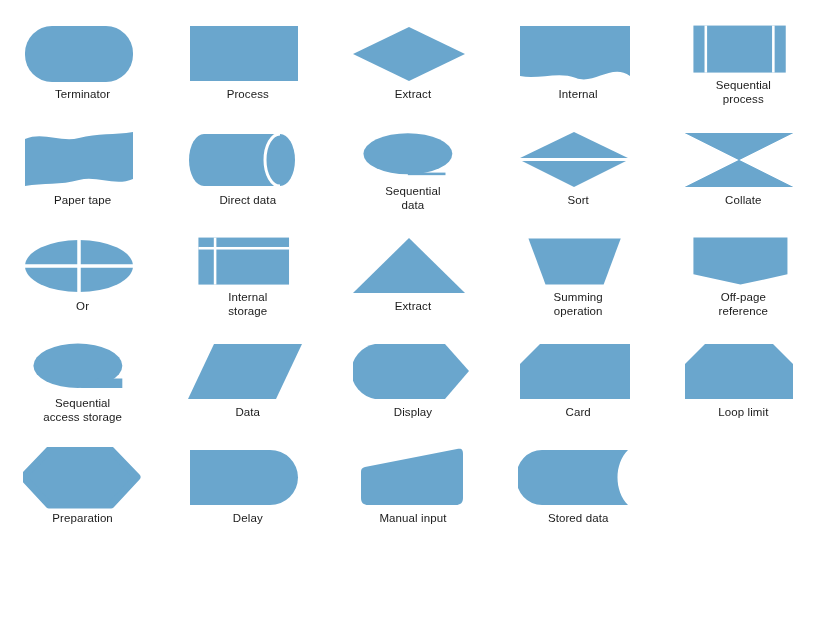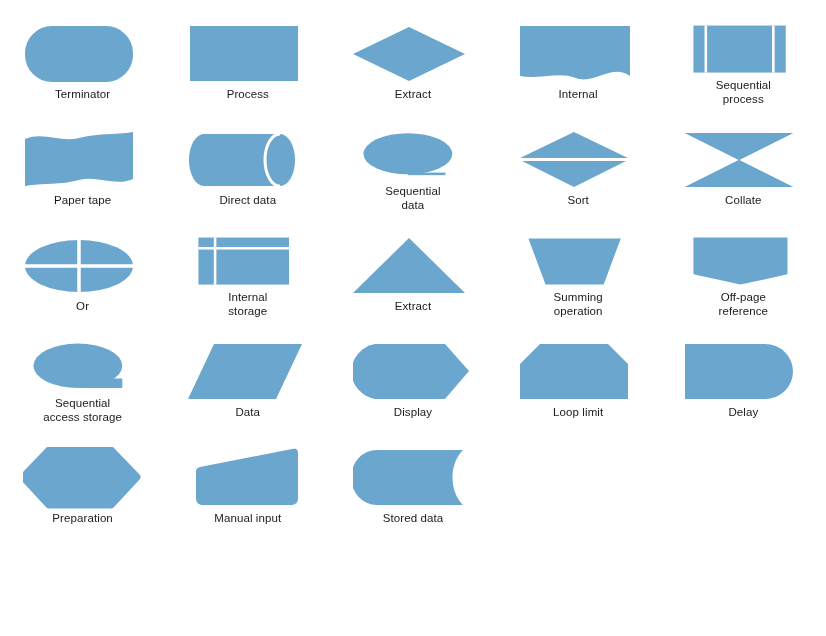--- a/index.html
+++ b/index.html
@@ -175,35 +175,41 @@
       <div class="shape-label">Data</div>
     </div>
     <div class="shape-cell">
       <svg class="shape-art" viewBox="0 0 120 62" preserveAspectRatio="xMidYMid meet">
         <path d="M22,3 L92,3 L116,30 L92,58 L22,58 A29,28 0 0,1 22,3 Z" fill="#6aa6cd"></path>
       </svg>
       <div class="shape-label">Display</div>
     </div>
     <div class="shape-cell">
       <svg class="shape-art" viewBox="0 0 120 62" preserveAspectRatio="xMidYMid meet">
+        <polygon points="22,3 112,3 112,58 2,58 2,23" fill="#6aa6cd"></polygon>
+      </svg>
+      <div class="shape-label">Card</div>
+    </div>
+    <div class="shape-cell">
+      <svg class="shape-art" viewBox="0 0 120 62" preserveAspectRatio="xMidYMid meet">
         <polygon points="22,3 90,3 110,23 110,58 2,58 2,23" fill="#6aa6cd"></polygon>
       </svg>
       <div class="shape-label">Loop limit</div>
     </div>
     <div class="shape-cell">
       <svg class="shape-art" viewBox="0 0 120 62" preserveAspectRatio="xMidYMid meet">
+        <path d="M26,3 L88,3 L114,30 L88,58 L26,58 L0,30 Z" fill="#6aa6cd" stroke="#6aa6cd" stroke-width="7" stroke-linejoin="round"></path>
+      </svg>
+      <div class="shape-label">Preparation</div>
+    </div>
+    <div class="shape-cell">
+      <svg class="shape-art" viewBox="0 0 120 62" preserveAspectRatio="xMidYMid meet">
         <path d="M2,3 L82,3 A28,27.5 0 0,1 82,58 L2,58 Z" fill="#6aa6cd"></path>
       </svg>
       <div class="shape-label">Delay</div>
-    </div>
-    <div class="shape-cell">
-      <svg class="shape-art" viewBox="0 0 120 62" preserveAspectRatio="xMidYMid meet">
-        <path d="M26,3 L88,3 L114,30 L88,58 L26,58 L0,30 Z" fill="#6aa6cd" stroke="#6aa6cd" stroke-width="7" stroke-linejoin="round"></path>
-      </svg>
-      <div class="shape-label">Preparation</div>
     </div>
     <div class="shape-cell">
       <svg class="shape-art" viewBox="0 0 120 62" preserveAspectRatio="xMidYMid meet">
         <path d="M8,25 C8,22 9,21 12,20 L104,2 C109,1 110,3 110,7
               L110,51 C110,56 107,58 103,58 L15,58 C11,58 8,56 8,51 Z" fill="#6aa6cd"></path>
       </svg>
       <div class="shape-label">Manual input</div>
     </div>
     <div class="shape-cell">
       <svg class="shape-art" viewBox="0 0 120 62" preserveAspectRatio="xMidYMid meet">

